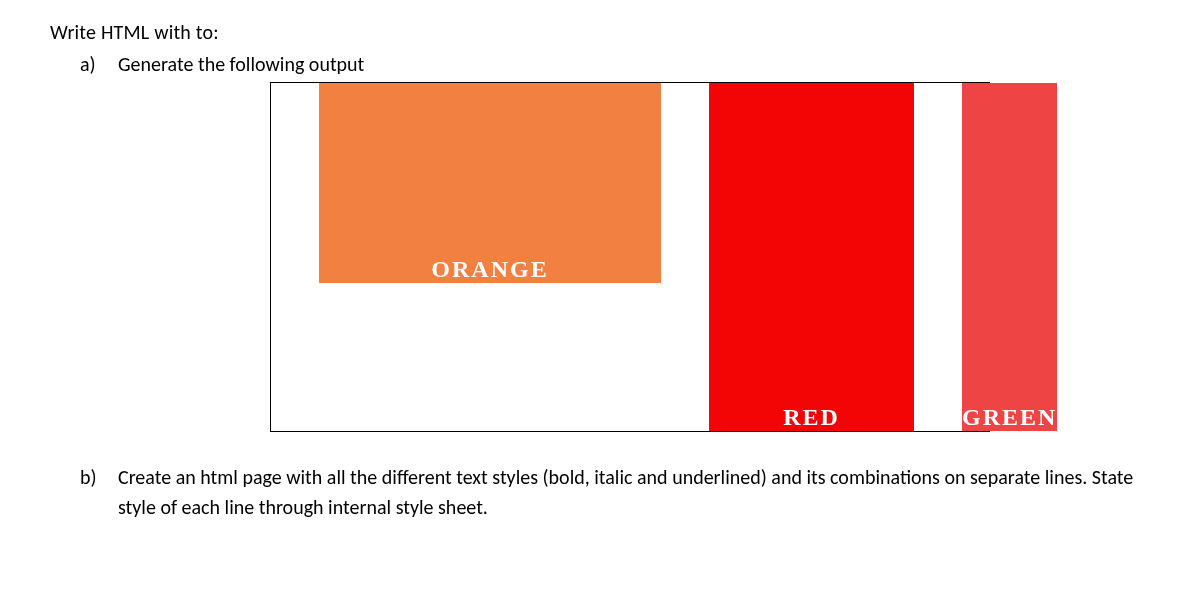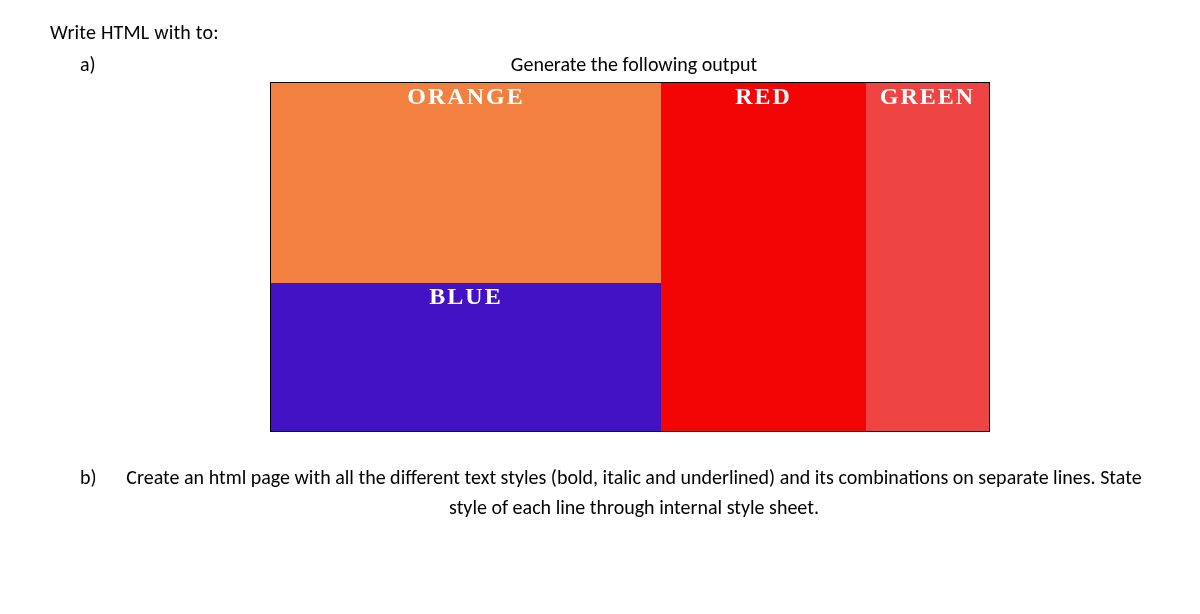--- a/index.html
+++ b/index.html
@@ -23,48 +23,48 @@
     .sub-item {
       display: flex;
       margin-left: 30px;
       margin-bottom: 4px;
     }
     .sub-letter {
       width: 38px;
     }
     .sub-text {
       flex: 1;
-      text-align: center;
     }
     .output-container {
       margin-left: 220px;
       margin-top: 6px;
       margin-bottom: 30px;
       width: 720px;
     }
     .color-grid {
       display: flex;
       width: 100%;
       height: 350px;
       border: 1px solid #000;
     }
     .left-col {
       display: flex;
       flex-direction: column;
       flex: 0 0 390px;
     }
     .cell {
       display: flex;
-      align-items: flex-start;
+      align-items: flex-end;
       justify-content: center;
       font-family: 'Rockwell Extra Bold', 'Georgia', serif;
       font-weight: 900;
       color: #fff;
       font-size: 24px;
       letter-spacing: 2px;
+      margin-left: 48px;
     }
     .orange {
       background: #f28141;
       flex: 0 0 200px;
     }
     .blue {
       background: #4312c5;
       flex: 1;
     }
     .red {
@@ -90,23 +90,20 @@
   <div class="sub-letter">a)</div>
   <div class="sub-text">Generate the following output</div>
 </div>
 
 <div class="output-container">
   <div class="color-grid">
     <div class="left-col">
       <div class="cell orange">
         <span>ORANGE</span>
       </div>
-      <div class="cell blue">
-        <span>BLUE</span>
-      </div>
     </div>
     <div class="cell red">
       <span>RED</span>
     </div>
     <div class="cell green">
       <span>GREEN</span>
     </div>
   </div>
 </div>
 

